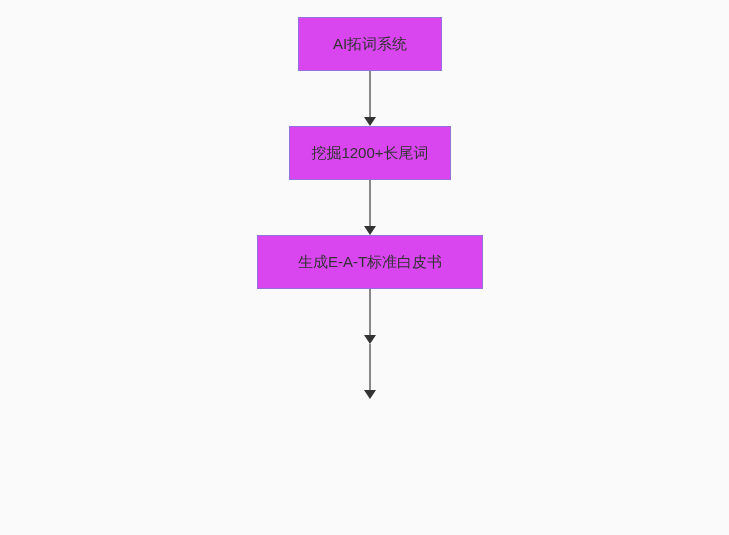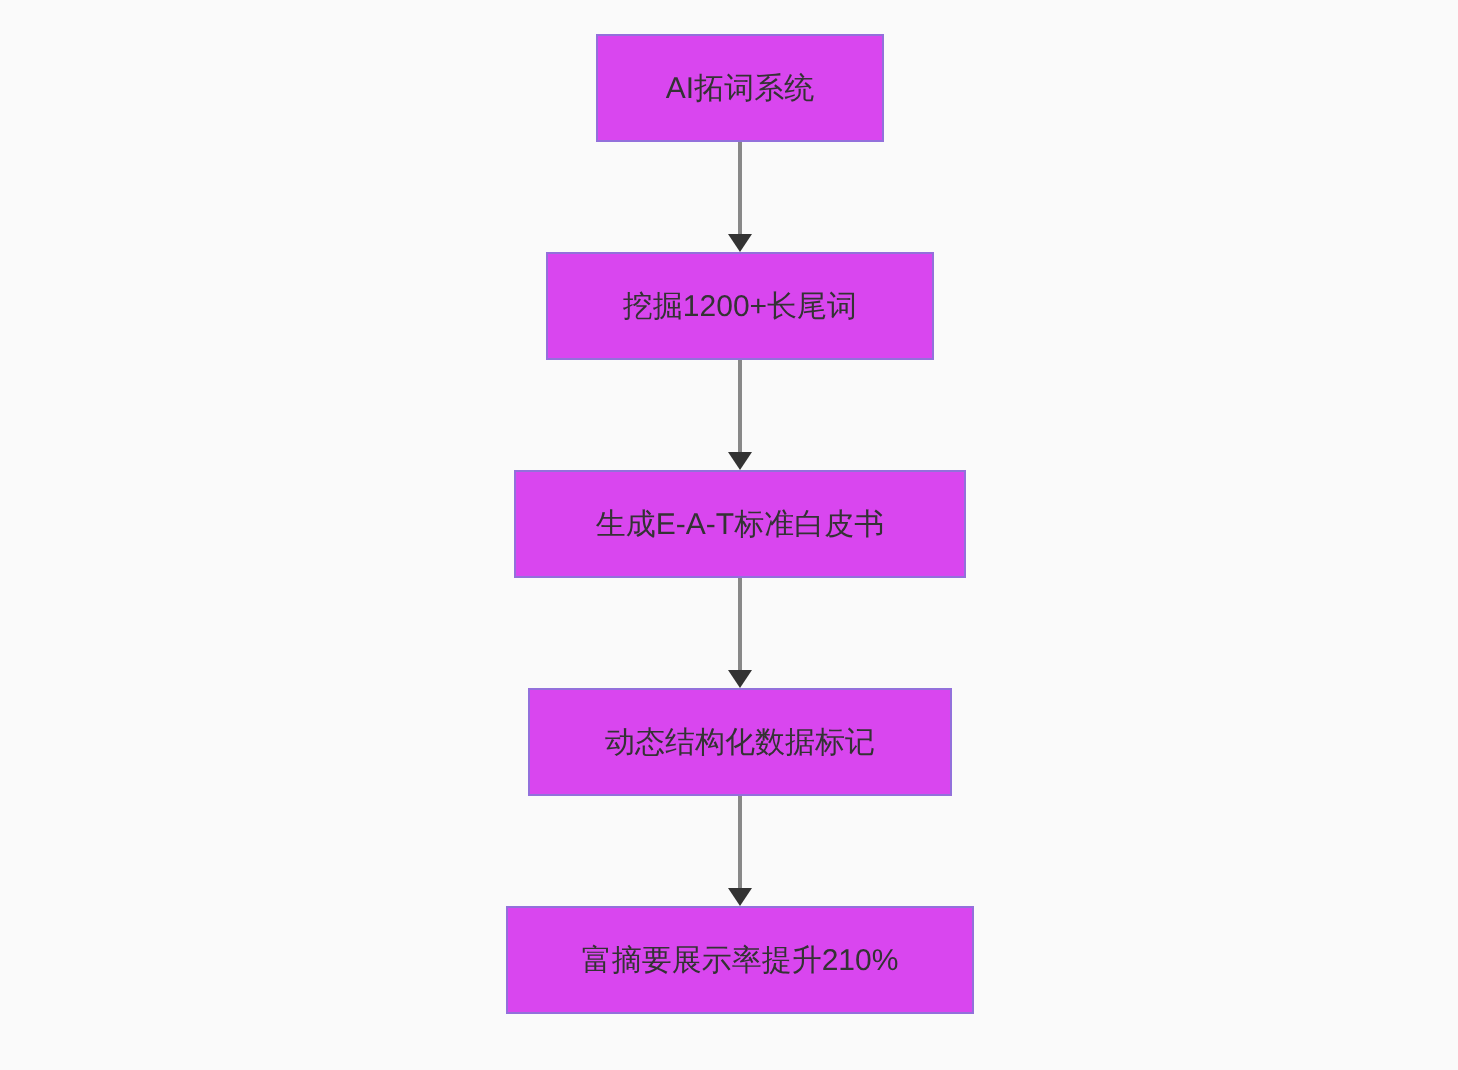--- a/index.html
+++ b/index.html
@@ -40,21 +40,21 @@
     border: 1px solid #9370DB;
     color: #333333;
     font-size: 15px;
     display: flex;
     align-items: center;
     justify-content: center;
     text-align: center;
     white-space: nowrap;
   }
   .w1 { width: 144px; }
-  .w2 { width: 194px; }
+  .w2 { width: 162px; }
   .w3 { width: 226px; }
   .w4 { width: 212px; }
   .w5 { width: 234px; }
   .flow-arrow {
     height: 55px;
     display: flex;
     flex-direction: column;
     align-items: center;
     justify-content: flex-end;
   }
@@ -92,23 +92,21 @@
       <div class="head"></div>
     </div>
 
     <div class="flow-node w3">生成E-A-T标准白皮书</div>
 
     <div class="flow-arrow">
       <div class="line"></div>
       <div class="head"></div>
     </div>
 
-    <div class="flow-node w4">动态结构化数据标记</div>
 
     <div class="flow-arrow">
       <div class="line"></div>
       <div class="head"></div>
     </div>
 
-    <div class="flow-node w5">富摘要展示率提升210%</div>
 
   </div>
 </div>
 
 </body></html>

